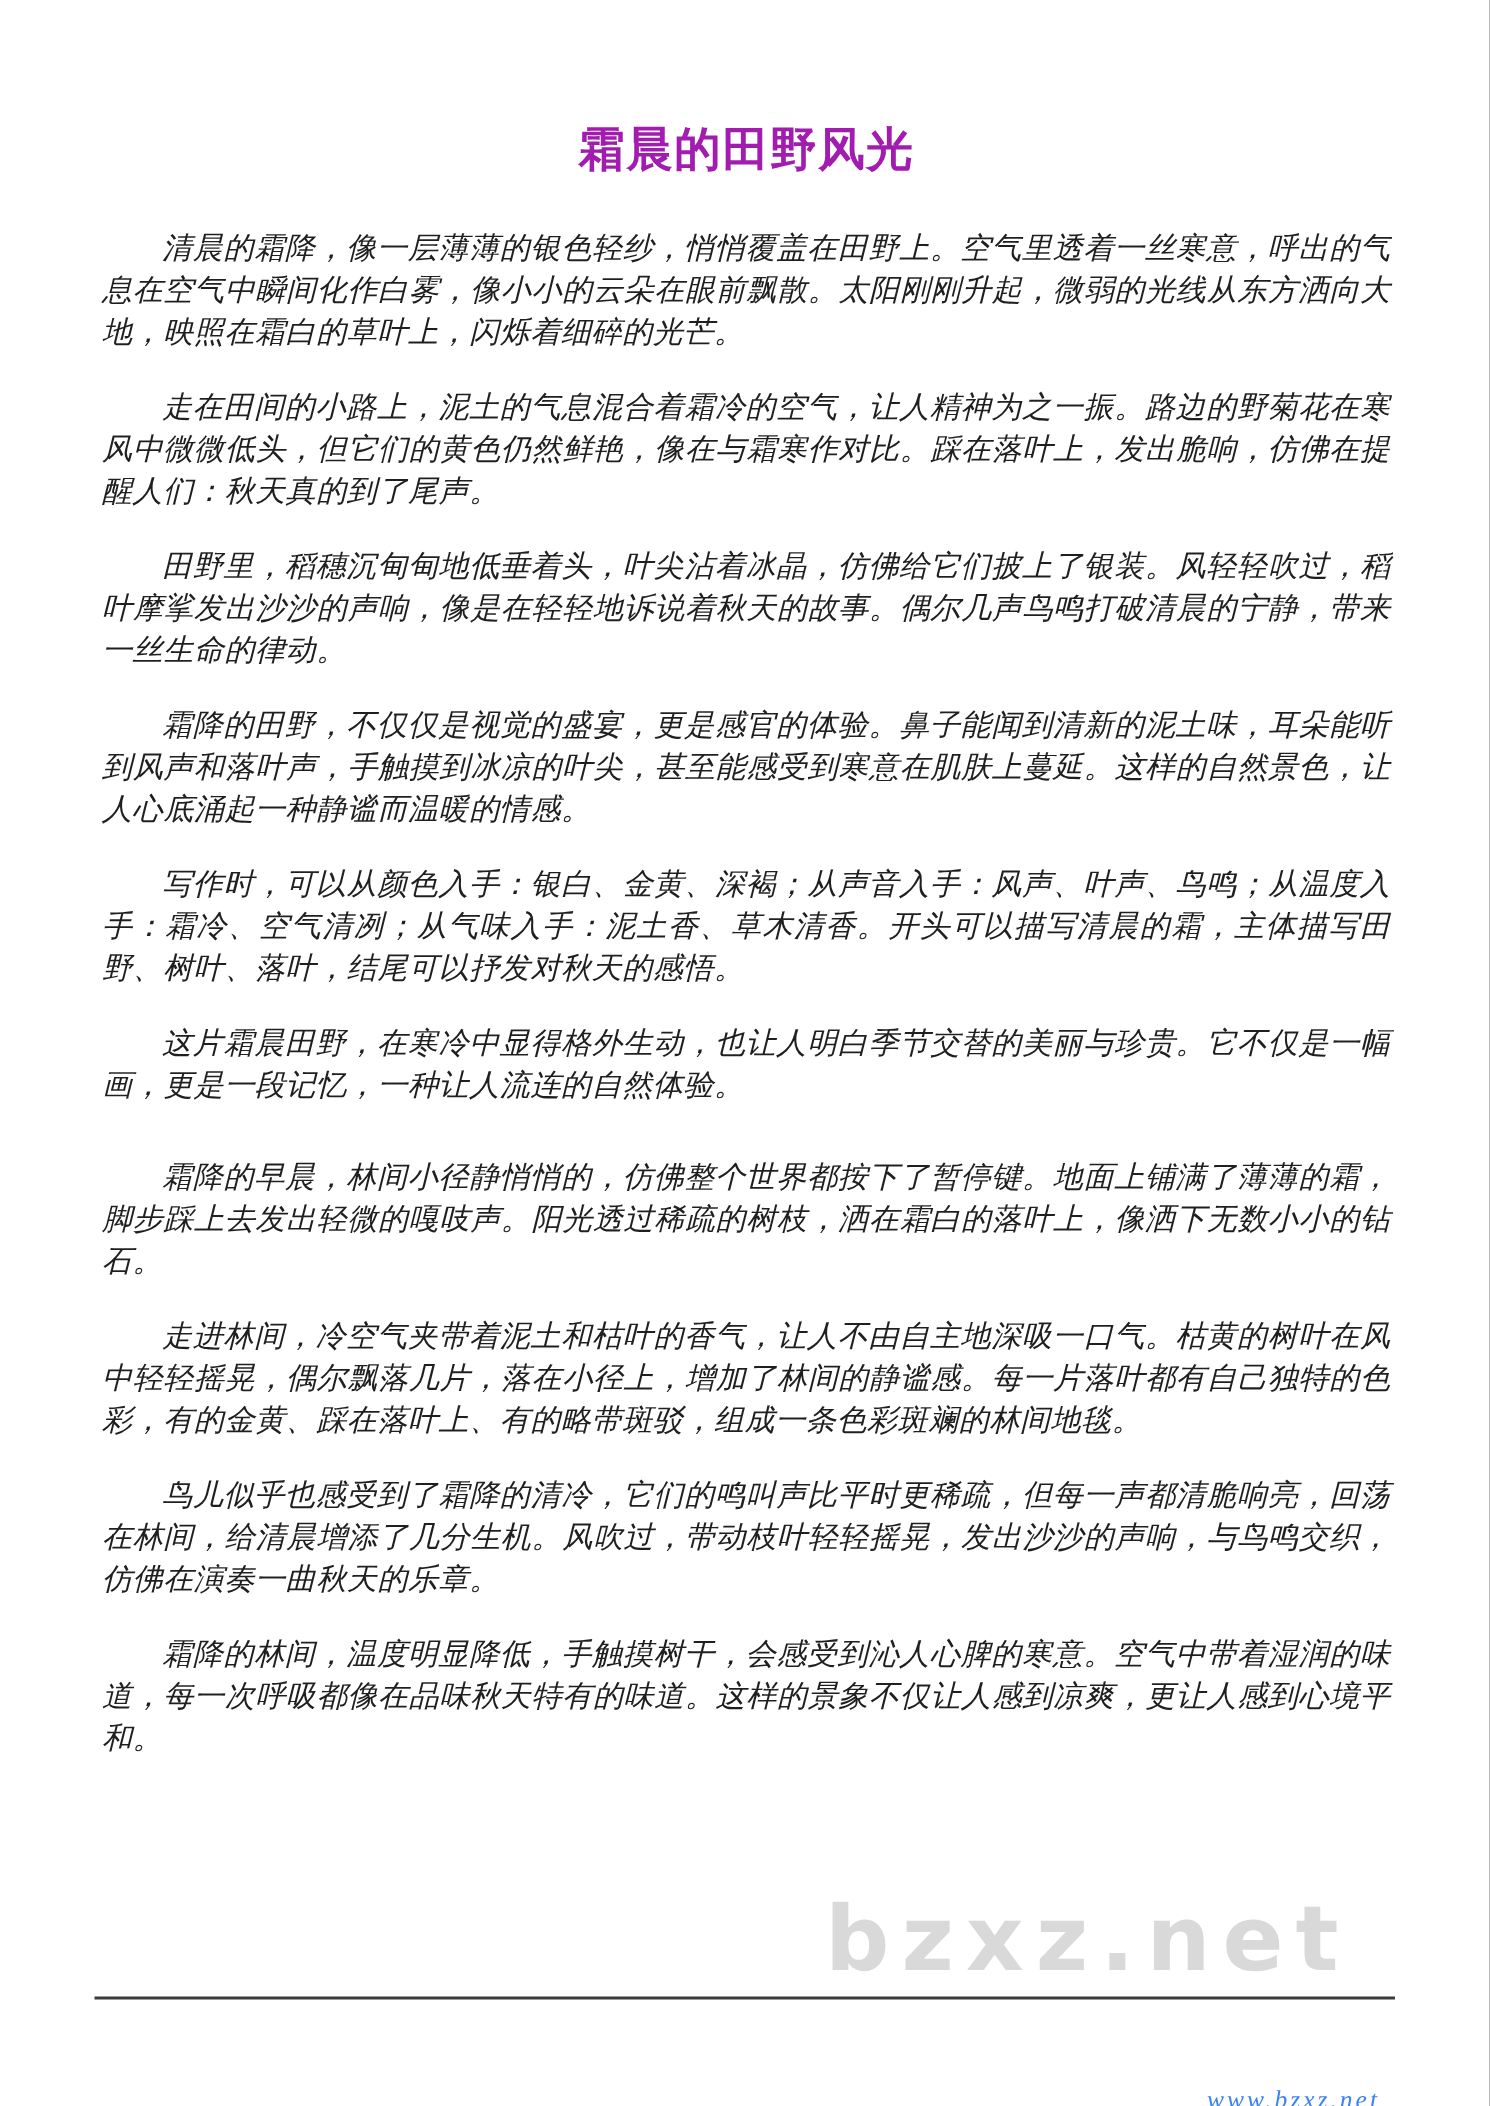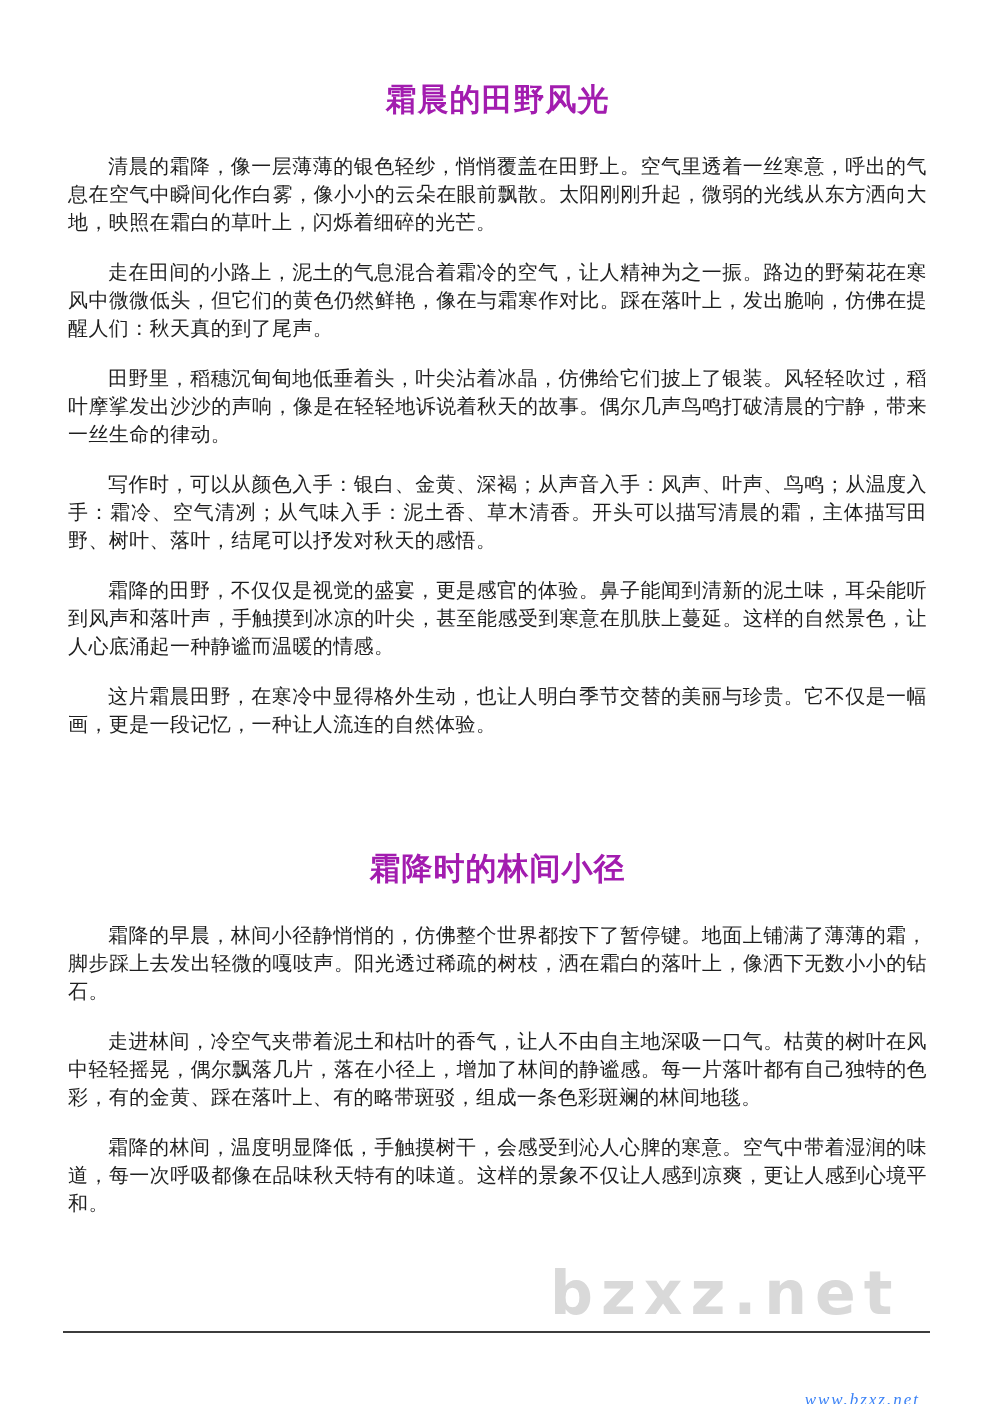--- a/index.html
+++ b/index.html
@@ -39,20 +39,21 @@
   }
   .essay p {
     position: relative;
     z-index: 1;
     margin: 22px 0 0 0;
     font-size: 20px;
     line-height: 28px;
     letter-spacing: 0.4px;
     text-align: justify;
     text-indent: 2em;
+    font-style: italic;
   }
   .essay p.first-para {
     margin-top: 33px;
   }
   .watermark {
     position: absolute;
     left: 550px;
     top: 1258px;
     z-index: 0;
     font-family: "DejaVu Sans", "Liberation Sans", sans-serif;
@@ -87,28 +88,28 @@
 
 <div class="page">
 
   <div class="watermark">bzxz.net</div>
 
   <article class="essay">
     <h1 class="essay-title first">霜晨的田野风光</h1>
     <p class="first-para">清晨的霜降，像一层薄薄的银色轻纱，悄悄覆盖在田野上。空气里透着一丝寒意，呼出的气息在空气中瞬间化作白雾，像小小的云朵在眼前飘散。太阳刚刚升起，微弱的光线从东方洒向大地，映照在霜白的草叶上，闪烁着细碎的光芒。</p>
     <p>走在田间的小路上，泥土的气息混合着霜冷的空气，让人精神为之一振。路边的野菊花在寒风中微微低头，但它们的黄色仍然鲜艳，像在与霜寒作对比。踩在落叶上，发出脆响，仿佛在提醒人们：秋天真的到了尾声。</p>
     <p>田野里，稻穗沉甸甸地低垂着头，叶尖沾着冰晶，仿佛给它们披上了银装。风轻轻吹过，稻叶摩挲发出沙沙的声响，像是在轻轻地诉说着秋天的故事。偶尔几声鸟鸣打破清晨的宁静，带来一丝生命的律动。</p>
+    <p>霜降的田野，不仅仅是视觉的盛宴，更是感官的体验。鼻子能闻到清新的泥土味，耳朵能听到风声和落叶声，手触摸到冰凉的叶尖，甚至能感受到寒意在肌肤上蔓延。这样的自然景色，让人心底涌起一种静谧而温暖的情感。</p>
     <p>写作时，可以从颜色入手：银白、金黄、深褐；从声音入手：风声、叶声、鸟鸣；从温度入手：霜冷、空气清冽；从气味入手：泥土香、草木清香。开头可以描写清晨的霜，主体描写田野、树叶、落叶，结尾可以抒发对秋天的感悟。</p>
-    <p>霜降的田野，不仅仅是视觉的盛宴，更是感官的体验。鼻子能闻到清新的泥土味，耳朵能听到风声和落叶声，手触摸到冰凉的叶尖，甚至能感受到寒意在肌肤上蔓延。这样的自然景色，让人心底涌起一种静谧而温暖的情感。</p>
     <p>这片霜晨田野，在寒冷中显得格外生动，也让人明白季节交替的美丽与珍贵。它不仅是一幅画，更是一段记忆，一种让人流连的自然体验。</p>
   </article>
 
   <article class="essay">
-    <h1 class="essay-title second">霜降时的林间小径</h1>
     <p class="first-para">霜降的早晨，林间小径静悄悄的，仿佛整个世界都按下了暂停键。地面上铺满了薄薄的霜，脚步踩上去发出轻微的嘎吱声。阳光透过稀疏的树枝，洒在霜白的落叶上，像洒下无数小小的钻石。</p>
     <p>走进林间，冷空气夹带着泥土和枯叶的香气，让人不由自主地深吸一口气。枯黄的树叶在风中轻轻摇晃，偶尔飘落几片，落在小径上，增加了林间的静谧感。每一片落叶都有自己独特的色彩，有的金黄、踩在落叶上、有的略带斑驳，组成一条色彩斑斓的林间地毯。</p>
+    <p>鸟儿似乎也感受到了霜降的清冷，它们的鸣叫声比平时更稀疏，但每一声都清脆响亮，回荡在林间，给清晨增添了几分生机。风吹过，带动枝叶轻轻摇晃，发出沙沙的声响，与鸟鸣交织，仿佛在演奏一曲秋天的乐章。</p>
     <p>霜降的林间，温度明显降低，手触摸树干，会感受到沁人心脾的寒意。空气中带着湿润的味道，每一次呼吸都像在品味秋天特有的味道。这样的景象不仅让人感到凉爽，更让人感到心境平和。</p>
   </article>
 
   <div class="footer-rule"></div>
   <div class="footer-url">www.bzxz.net</div>
 
 </div>
 
 </body></html>

